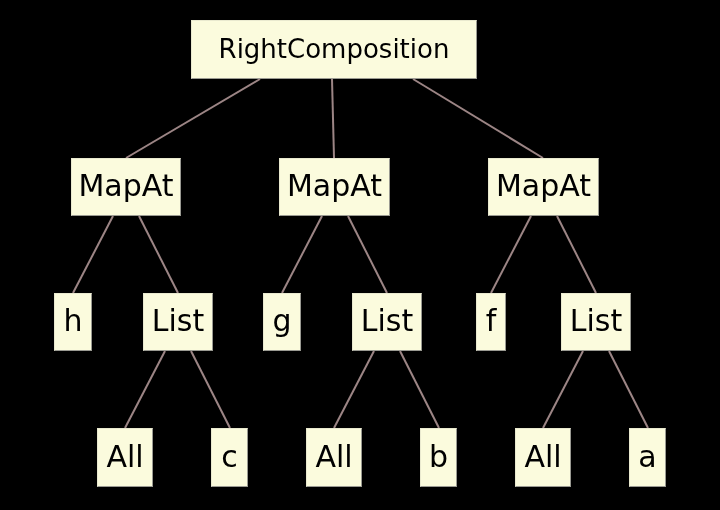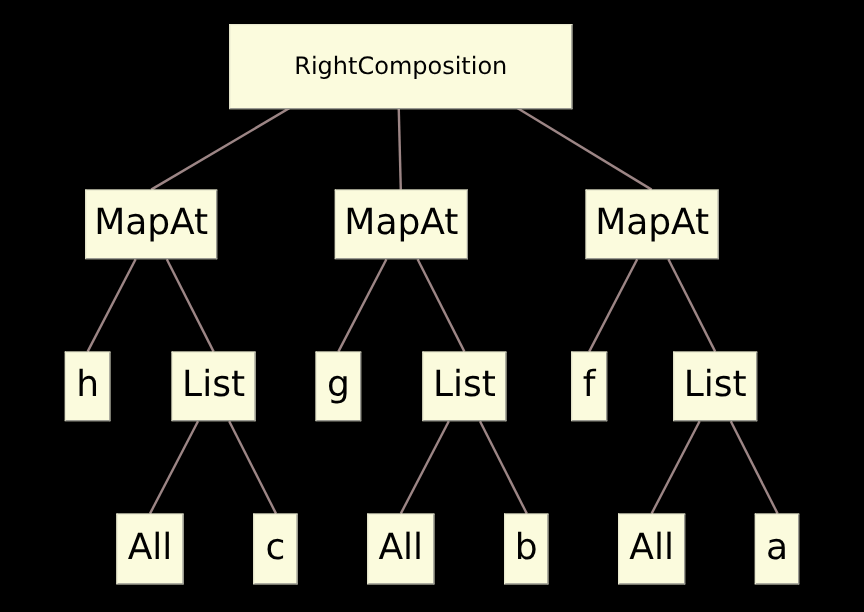--- a/index.html
+++ b/index.html
@@ -59,21 +59,21 @@
       <line x1="531" y1="216" x2="491" y2="293" stroke="#9c8585" stroke-width="2"></line>
       <line x1="557" y1="216" x2="596" y2="293" stroke="#9c8585" stroke-width="2"></line>
       <line x1="165" y1="351" x2="125" y2="428" stroke="#9c8585" stroke-width="2"></line>
       <line x1="191" y1="351" x2="230" y2="428" stroke="#9c8585" stroke-width="2"></line>
       <line x1="374" y1="351" x2="334" y2="428" stroke="#9c8585" stroke-width="2"></line>
       <line x1="400" y1="351" x2="439" y2="428" stroke="#9c8585" stroke-width="2"></line>
       <line x1="583" y1="351" x2="543" y2="428" stroke="#9c8585" stroke-width="2"></line>
       <line x1="609" y1="351" x2="648" y2="428" stroke="#9c8585" stroke-width="2"></line>
     </svg>
   <div id="node-layer">
-      <div class="node" style="left: 191px; top: 20px; width: 286px; height: 71px; font-size: 20px;">
+      <div class="node" style="left: 191px; top: 20px; width: 286px; height: 59px; font-size: 26px;">
         <span class="node-label">RightComposition</span>
       </div>
       <div class="node" style="left: 71px; top: 158px; width: 110px; height: 58px; font-size: 30px;">
         <span class="node-label">MapAt</span>
       </div>
       <div class="node" style="left: 279px; top: 158px; width: 111px; height: 58px; font-size: 30px;">
         <span class="node-label">MapAt</span>
       </div>
       <div class="node" style="left: 488px; top: 158px; width: 111px; height: 58px; font-size: 30px;">
         <span class="node-label">MapAt</span>

